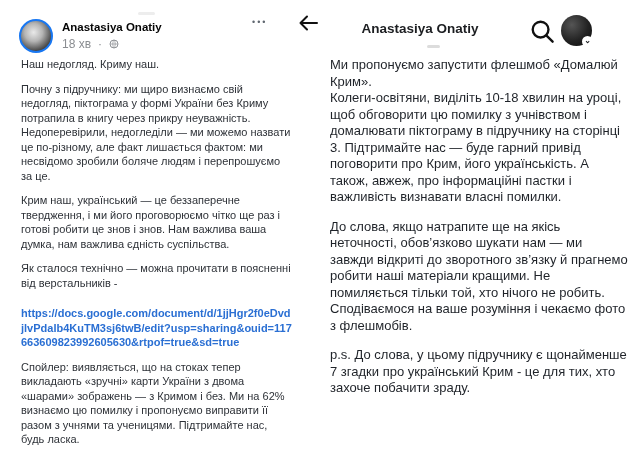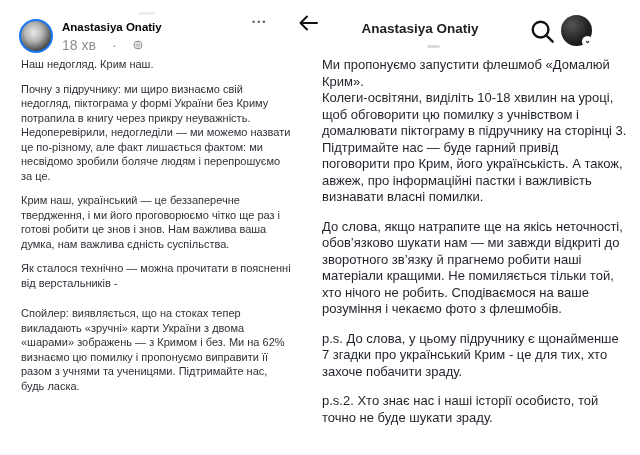--- a/index.html
+++ b/index.html
@@ -11,21 +11,21 @@
 
   
   .left-panel{position:absolute;left:0;top:0;width:300px;height:455px;}
   .top-handle{position:absolute;left:138px;top:12px;width:17px;height:3px;background:#ededed;border-radius:2px;}
   .lp-avatar{
     position:absolute;left:19px;top:19px;width:34px;height:34px;border-radius:50%;
     box-sizing:border-box;border:2px solid #1877f2;
     background:radial-gradient(circle at 42% 38%, #e9e9e9 0%, #b5b5b5 35%, #4a4a4a 72%, #141414 100%);
   }
   .lp-author{position:absolute;left:62px;top:21px;font-size:11.5px;font-weight:bold;color:#050505;}
-  .lp-meta{position:absolute;left:62px;top:37px;font-size:14px;color:#8a8d91;display:flex;align-items:center;gap:16px;justify-content:flex-end;}
+  .lp-meta{position:absolute;left:62px;top:37px;font-size:12px;color:#8a8d91;display:flex;align-items:center;gap:7px;justify-content:flex-end;}
   .lp-more{position:absolute;left:252px;top:17px;font-size:9px;letter-spacing:2px;color:#606770;cursor:pointer;}
   .lp-body{position:absolute;left:21px;top:57px;width:272px;font-size:11px;line-height:14.5px;color:#2e3238;}
   .lp-body p{margin:0 0 10px 0;}
   .lp-body p.tight{margin-bottom:16px;}
   .lp-link{
     display:block;margin:0 0 10px 0;font-weight:bold;color:#2a6fd3;text-decoration:none;
     word-break:break-all;line-height:14.5px;
   }
 
   
@@ -36,21 +36,21 @@
   .rp-search{position:absolute;left:239px;top:18px;width:27px;height:27px;cursor:pointer;}
   .rp-avatar{
     position:absolute;left:271px;top:15px;width:31px;height:31px;border-radius:50%;cursor:pointer;
     background:radial-gradient(circle at 35% 32%, #555 0%, #232323 55%, #0a0a0a 100%);
   }
   .rp-avatar .chev{
     position:absolute;right:-1px;bottom:-1px;width:11px;height:11px;border-radius:50%;
     background:#fff;color:#1c1e21;font-size:8px;line-height:10px;text-align:center;font-weight:bold;
   }
   .rp-body{position:absolute;left:32px;top:57px;width:306px;font-size:13px;line-height:16.5px;color:#1f2329;}
-  .rp-body p{margin:0 0 13px 0;}
+  .rp-body p{margin:0 0 13px 8px;}
   .rp-body p.tight{margin-bottom:0;}
 </style>
 </head>
 <body>
 
 <div class="screen">
 
   <div class="left-panel">
     <div class="top-handle"></div>
 
@@ -65,24 +65,25 @@
         <svg width="10" height="10" viewBox="0 0 16 16">
           <circle cx="8" cy="8" r="6.4" fill="none" stroke="#8a8d91" stroke-width="1.5"></circle>
           <path d="M1.8 8h12.4 M8 1.6c2.6 2 2.6 10.8 0 12.8 M8 1.6c-2.6 2-2.6 10.8 0 12.8" fill="none" stroke="#8a8d91" stroke-width="1.1"></path>
         </svg>
       </span>
     </div>
 
     <div class="lp-more">•••</div>
 
     <div class="lp-body">
-      <p>Наш недогляд. Крим наш.</p>
+      <p>Наш недогляд. Криму наш.</p>
       <p>Почну з підручнику: ми щиро визнаємо свій недогляд, піктограма у формі України без Криму потрапила в книгу через прикру неуважність. Недоперевірили, недогледіли — ми можемо назвати це по-різному, але факт лишається фактом: ми несвідомо зробили боляче людям і перепрошуємо за це.</p>
       <p>Крим наш, український — це беззаперечне твердження, і ми його проговорюємо чітко ще раз і готові робити це знов і знов. Нам важлива ваша думка, нам важлива єдність суспільства.</p>
       <p class="tight">Як сталося технічно — можна прочитати в поясненні від верстальників -</p>
+      <a class="lp-link" href="#">https://docs.google.com/document/d/1jjHgr2f0eDvdjlvPdalb4KuTM3sj6twB/edit?usp=sharing&amp;ouid=117663609823992605630&amp;rtpof=true&amp;sd=true</a>
       <p>Спойлер: виявляється, що на стоках тепер викладають «зручні» карти України з двома «шарами» зображень — з Кримом і без. Ми на 62% визнаємо цю помилку і пропонуємо виправити її разом з учнями та ученицями. Підтримайте нас, будь ласка.</p>
     </div>
   </div>
 
   <div class="right-panel">
 
     <div class="rp-back">
       <svg width="24" height="24" viewBox="0 0 24 24">
         <path d="M21 12H4.5 M11 5.5 L4.5 12 L11 18.5" fill="none" stroke="#111" stroke-width="2" stroke-linecap="round" stroke-linejoin="round"></path>
       </svg>
@@ -100,17 +101,16 @@
 
     <div class="rp-avatar">
       <span class="chev">⌄</span>
     </div>
 
     <div class="rp-body">
       <p class="tight">Ми пропонуємо запустити флешмоб «Домалюй Крим».</p>
       <p>Колеги-освітяни, виділіть 10-18 хвилин на уроці, щоб обговорити цю помилку з учнівством і домалювати піктограму в підручнику на сторінці 3. Підтримайте нас — буде гарний привід поговорити про Крим, його українськість. А також, авжеж, про інформаційні пастки і важливість визнавати власні помилки.</p>
       <p>До слова, якщо натрапите ще на якісь неточності, обов’язково шукати нам — ми завжди відкриті до зворотного зв’язку й прагнемо робити наші матеріали кращими. Не помиляється тільки той, хто нічого не робить. Сподіваємося на ваше розуміння і чекаємо фото з флешмобів.</p>
       <p>p.s. До слова, у цьому підручнику є щонайменше 7 згадки про український Крим - це для тих, хто захоче побачити зраду.</p>
-      <p>p.s.2. Хто знає нас і наші історії особисто, той точно не буде шукати зраду.</p>
     </div>
   </div>
 
 </div>
 
 </body></html>

